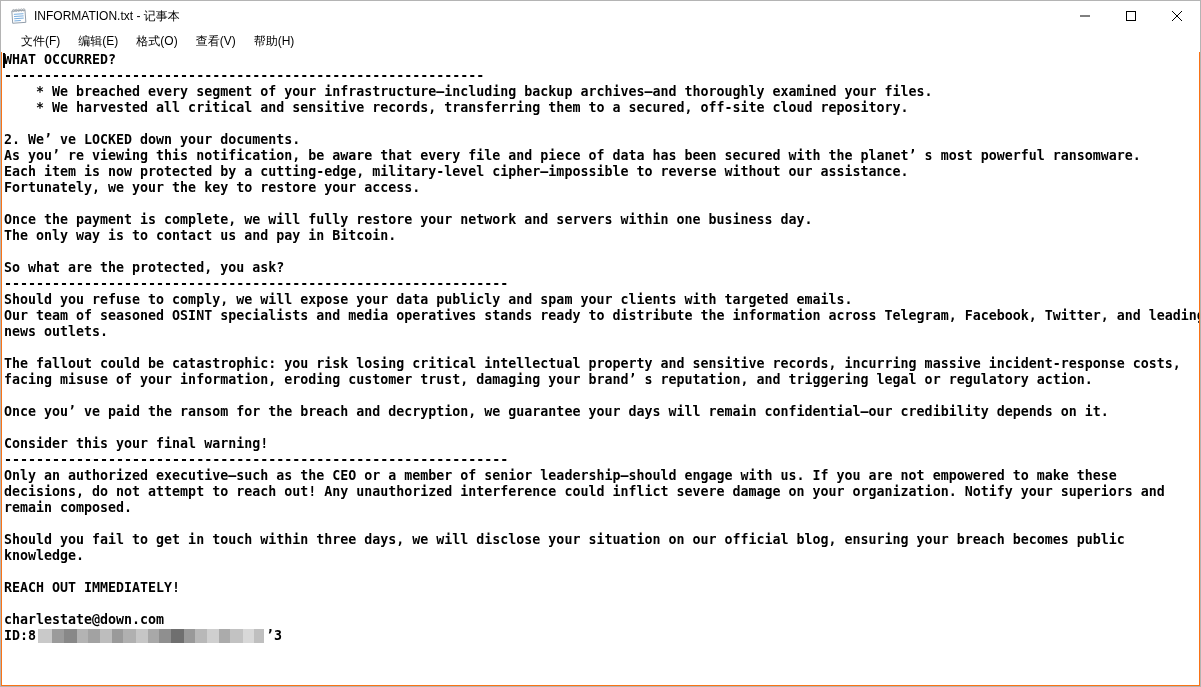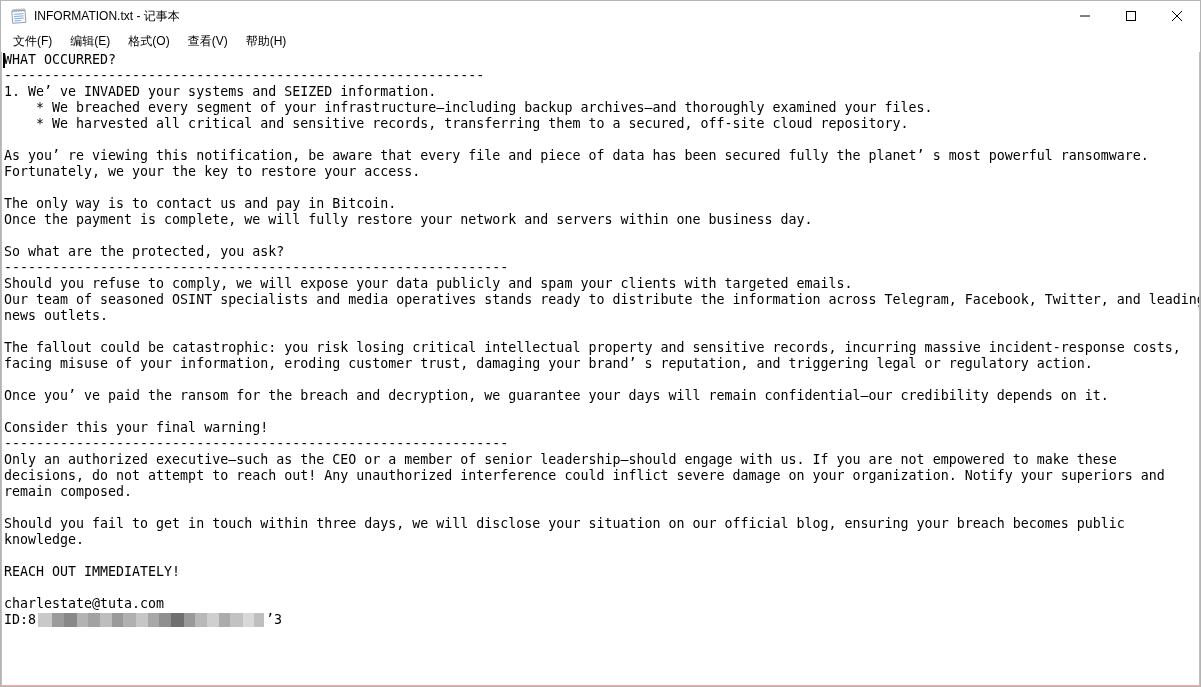--- a/index.html
+++ b/index.html
@@ -1,21 +1,21 @@
 <!DOCTYPE html>
 <html><head>
 <meta charset="utf-8">
 <style>
   * { margin: 0; padding: 0; box-sizing: border-box; }
   html, body { width: 1201px; height: 687px; background: #ffffff; overflow: hidden; }
   body { font-family: "Liberation Sans", sans-serif; }
 
   .window {
     width: 1201px; height: 687px;
-    background: #fca5a5;
+    background: #f97316;
     border: 1px solid #b4b4b4;
     position: relative;
   }
 
   
   .titlebar {
     height: 30px;
     background: #ffffff;
     display: flex;
     align-items: center;
@@ -40,21 +40,21 @@
     border: none;
   }
   .win-btn svg { display: block; }
 
   
   .menubar {
     height: 21px;
     background: #ffffff;
     display: flex;
     align-items: center;
-    padding-left: 3px;
+    padding-left: 11px;
   }
   .menu-item {
     font-size: 12px;
     color: #000000;
     padding: 2px 9px 3px 9px;
     white-space: nowrap;
   }
 
   
   .textarea {
@@ -62,21 +62,21 @@
     left: 1px; right: 1px; top: 51px; bottom: 1px;
     background: #ffffff;
     overflow: hidden;
     padding-left: 2px;
     cursor: text;
   }
   .line, .id-line {
     height: 16px;
     line-height: 16px;
     font-family: "DejaVu Sans Mono", "Liberation Mono", monospace;
-    font-weight: 400;
+    font-weight: 700;
     font-size: 13.3px;
     color: #000000;
     white-space: pre;
   }
   .caret {
     position: absolute;
     left: 1px; top: 1px;
     width: 2px; height: 15px;
     background: #000000;
   }
@@ -139,29 +139,30 @@
       <span class="menu-item">格式(O)</span>
       <span class="menu-item">查看(V)</span>
       <span class="menu-item">帮助(H)</span>
     </div>
 
   <div class="textarea">
     <div class="caret"></div>
     <div>
         <div class="line">WHAT OCCURRED?</div>
         <div class="line">------------------------------------------------------------</div>
-        <div class="line">1. We’ ve INVADED your systems and SEIZED information.</div>
         <div class="line">    * We breached every segment of your infrastructure—including backup archives—and thoroughly examined your files.</div>
         <div class="line">    * We harvested all critical and sensitive records, transferring them to a secured, off-site cloud repository.</div>
         <div class="line">&nbsp;</div>
-        <div class="line">As you’ re viewing this notification, be aware that every file and piece of data has been secured fully the planet’ s most powerful ransomware.</div>
+        <div class="line">2. We’ ve LOCKED down your documents.</div>
+        <div class="line">As you’ re viewing this notification, be aware that every file and piece of data has been secured with the planet’ s most powerful ransomware.</div>
+        <div class="line">Each item is now protected by a cutting-edge, military-level cipher—impossible to reverse without our assistance.</div>
         <div class="line">Fortunately, we your the key to restore your access.</div>
         <div class="line">&nbsp;</div>
+        <div class="line">Once the payment is complete, we will fully restore your network and servers within one business day.</div>
         <div class="line">The only way is to contact us and pay in Bitcoin.</div>
-        <div class="line">Once the payment is complete, we will fully restore your network and servers within one business day.</div>
         <div class="line">&nbsp;</div>
         <div class="line">So what are the protected, you ask?</div>
         <div class="line">---------------------------------------------------------------</div>
         <div class="line">Should you refuse to comply, we will expose your data publicly and spam your clients with targeted emails.</div>
         <div class="line">Our team of seasoned OSINT specialists and media operatives stands ready to distribute the information across Telegram, Facebook, Twitter, and leading</div>
         <div class="line">news outlets.</div>
         <div class="line">&nbsp;</div>
         <div class="line">The fallout could be catastrophic: you risk losing critical intellectual property and sensitive records, incurring massive incident-response costs,</div>
         <div class="line">facing misuse of your information, eroding customer trust, damaging your brand’ s reputation, and triggering legal or regulatory action.</div>
         <div class="line">&nbsp;</div>
@@ -171,21 +172,21 @@
         <div class="line">---------------------------------------------------------------</div>
         <div class="line">Only an authorized executive—such as the CEO or a member of senior leadership—should engage with us. If you are not empowered to make these</div>
         <div class="line">decisions, do not attempt to reach out! Any unauthorized interference could inflict severe damage on your organization. Notify your superiors and</div>
         <div class="line">remain composed.</div>
         <div class="line">&nbsp;</div>
         <div class="line">Should you fail to get in touch within three days, we will disclose your situation on our official blog, ensuring your breach becomes public</div>
         <div class="line">knowledge.</div>
         <div class="line">&nbsp;</div>
         <div class="line">REACH OUT IMMEDIATELY!</div>
         <div class="line">&nbsp;</div>
-        <div class="line">charlestate@tuta.com</div>
+        <div class="line">charlestate@down.com</div>
       </div>
     <div class="id-line">
       <span class="id-prefix">ID:8</span>
       <span class="redaction"><span class="px-block" style="width: 14px; background: rgb(201, 201, 201);"></span><span class="px-block" style="width: 12px; background: rgb(155, 155, 155);"></span><span class="px-block" style="width: 13px; background: rgb(136, 136, 136);"></span><span class="px-block" style="width: 11px; background: rgb(179, 179, 179);"></span><span class="px-block" style="width: 12px; background: rgb(162, 162, 162);"></span><span class="px-block" style="width: 12px; background: rgb(189, 189, 189);"></span><span class="px-block" style="width: 11px; background: rgb(154, 154, 154);"></span><span class="px-block" style="width: 13px; background: rgb(176, 176, 176);"></span><span class="px-block" style="width: 12px; background: rgb(198, 198, 198);"></span><span class="px-block" style="width: 11px; background: rgb(168, 168, 168);"></span><span class="px-block" style="width: 12px; background: rgb(143, 143, 143);"></span><span class="px-block" style="width: 13px; background: rgb(111, 111, 111);"></span><span class="px-block" style="width: 11px; background: rgb(153, 153, 153);"></span><span class="px-block" style="width: 12px; background: rgb(184, 184, 184);"></span><span class="px-block" style="width: 12px; background: rgb(207, 207, 207);"></span><span class="px-block" style="width: 11px; background: rgb(171, 171, 171);"></span><span class="px-block" style="width: 13px; background: rgb(194, 194, 194);"></span><span class="px-block" style="width: 11px; background: rgb(216, 216, 216);"></span><span class="px-block" style="width: 10px; background: rgb(191, 191, 191);"></span></span>
       <span class="id-suffix">’3</span>
     </div>
   </div>
 
 </div>
 

